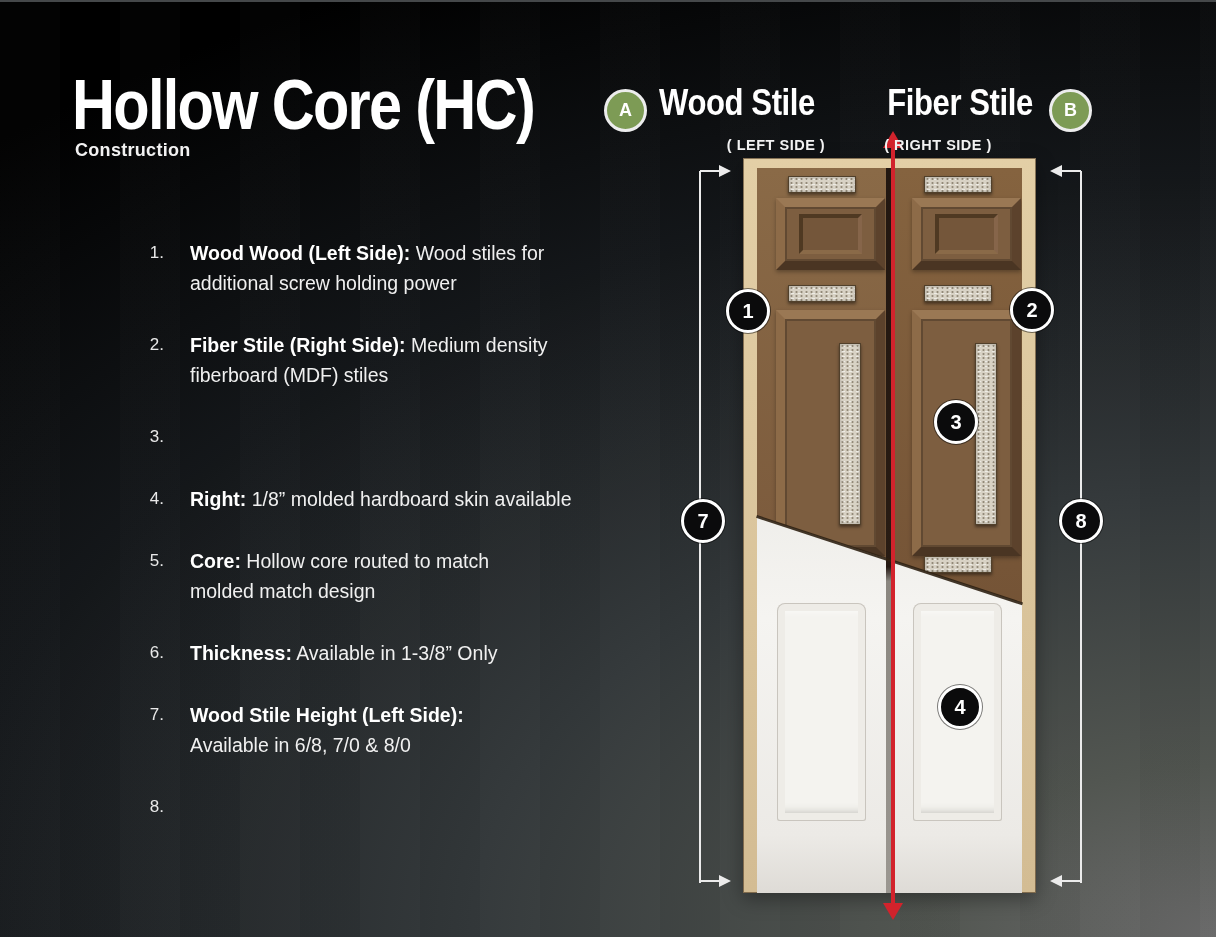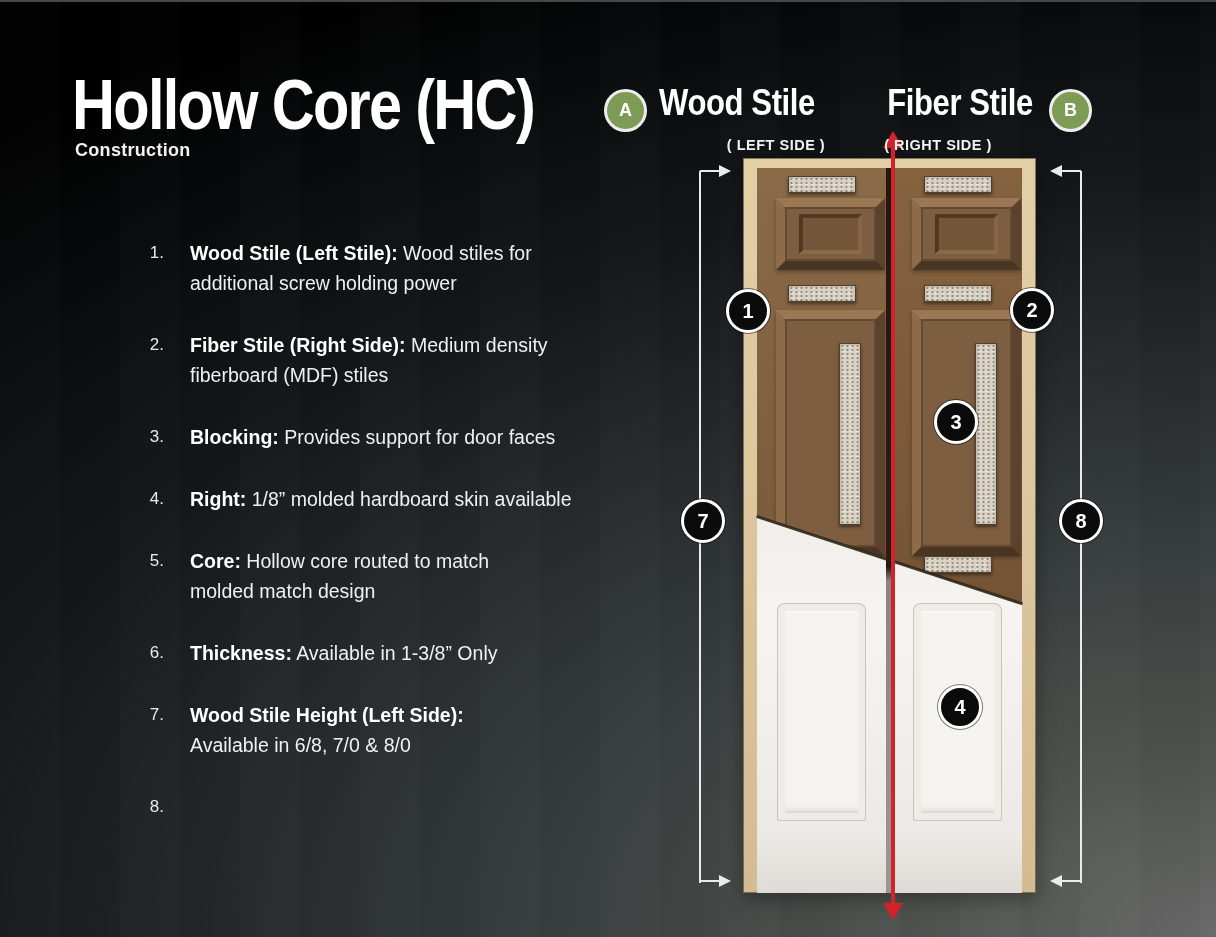--- a/index.html
+++ b/index.html
@@ -138,37 +138,33 @@
 
 <div class="stage">
 
   <h1 class="title">Hollow Core (HC)</h1>
   <div class="subtitle">Construction</div>
 
   <div class="construction-list">
     <div class="item">
       <div class="num">1.</div>
       <div class="content">
-          <div class="line1"><span class="lbl">Wood Stile (Left Stile):</span><span class="txt"> Wood stiles for</span></div>
+          <div class="line1"><span class="lbl">Wood Wood (Left Side):</span><span class="txt"> Wood stiles for</span></div>
           <div class="line2">additional screw holding power</div>
         </div>
     </div>
     <div class="item">
       <div class="num">2.</div>
       <div class="content">
           <div class="line1"><span class="lbl">Fiber Stile (Right Side):</span><span class="txt"> Medium density</span></div>
           <div class="line2">fiberboard (MDF) stiles</div>
         </div>
     </div>
     <div class="item">
       <div class="num">3.</div>
-      <div class="content">
-          <div class="line1"><span class="lbl">Blocking:</span><span class="txt"> Provides support for door faces</span></div>
-          <div class="line2"></div>
-        </div>
     </div>
     <div class="item">
       <div class="num">4.</div>
       <div class="content">
           <div class="line1"><span class="lbl">Right:</span><span class="txt"> 1/8” molded hardboard skin available</span></div>
         </div>
     </div>
     <div class="item">
       <div class="num">5.</div>
       <div class="content">

